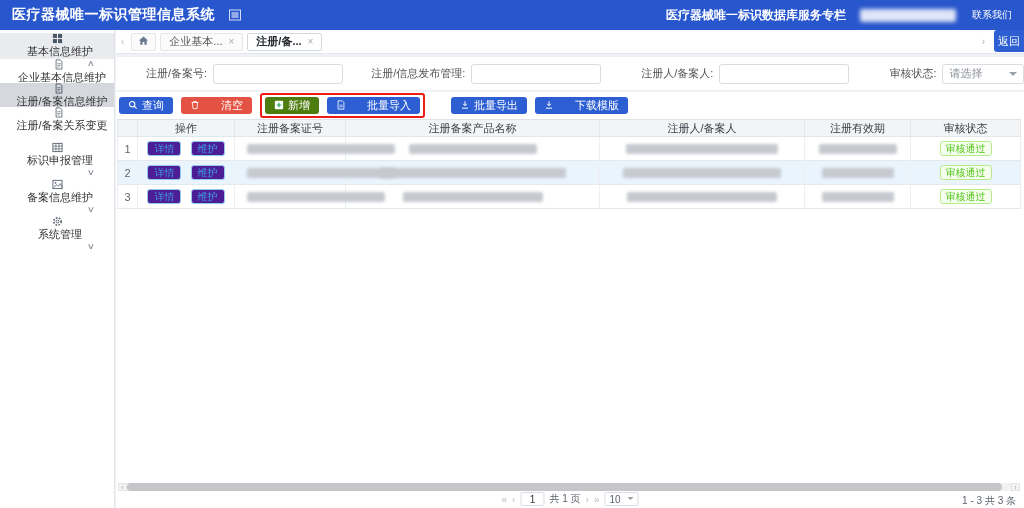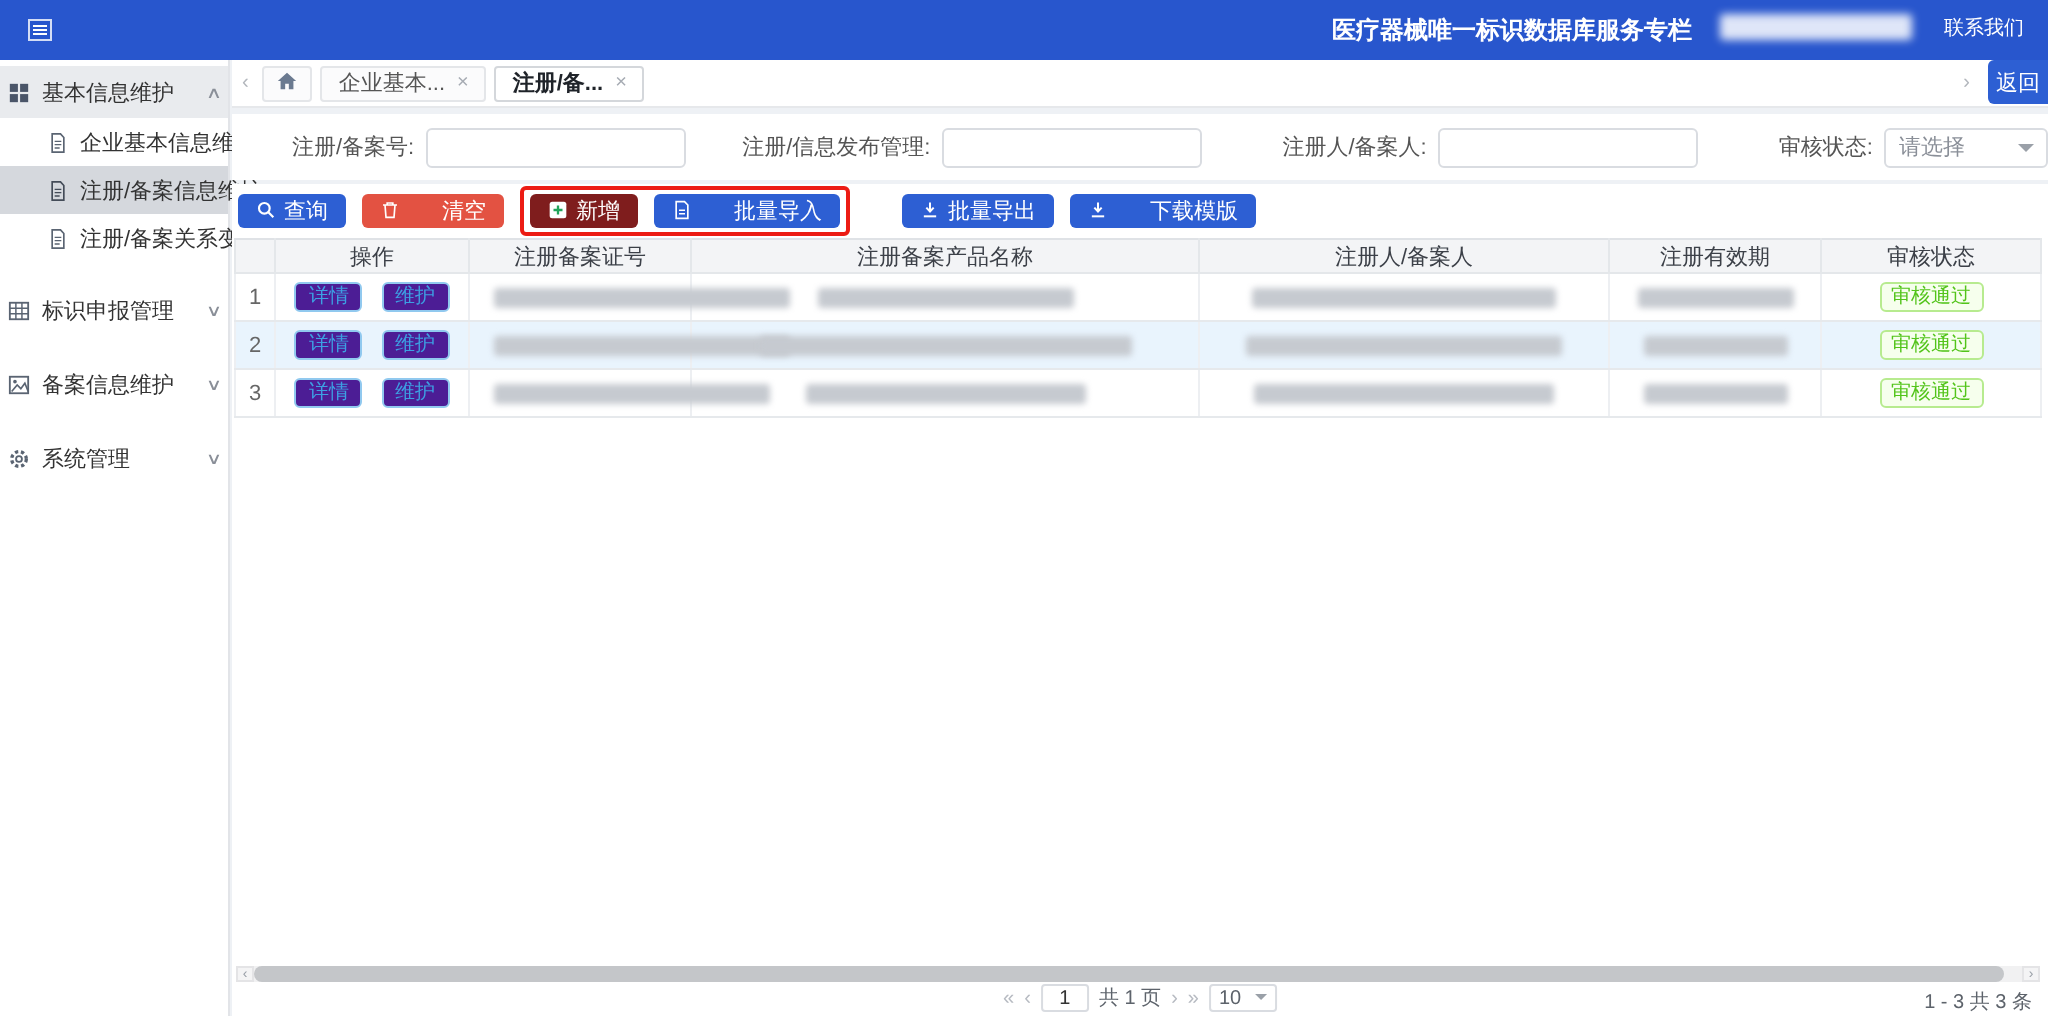--- a/index.html
+++ b/index.html
@@ -5,30 +5,30 @@
   html,body{margin:0;padding:0;background:#fff;}
   *{box-sizing:border-box;}
   .app{position:relative;width:1024px;height:508px;overflow:hidden;
        font-family:"Liberation Sans","DejaVu Sans",sans-serif;background:#eef1f5;}
 
   
   .top-header{position:absolute;left:0;top:0;width:1024px;height:30px;background:#2856cd;
               display:flex;align-items:center;color:#fff;}
   .app-title{font-size:14px;font-weight:bold;margin-left:12px;letter-spacing:.5px;}
   .collapse-ic{margin-left:14px;display:flex;align-items:center;cursor:pointer;}
-  .hdr-right{margin-left:auto;display:flex;align-items:flex-start;}
+  .hdr-right{margin-left:auto;display:flex;align-items:center;}
   .portal-title{font-size:12px;font-weight:bold;margin-right:14px;}
   .hdr-redact{width:96px;height:13px;background:rgba(255,255,255,.85);border-radius:2px;
               filter:blur(2px);margin-right:16px;}
   .contact{font-size:10px;margin-right:12px;cursor:pointer;}
 
   
   .sidebar{position:absolute;left:0;top:30px;width:115px;height:478px;background:#fff;
            border-right:1px solid #e2e4e8;padding-top:3px;font-size:11px;color:#333;}
-  .side-group,.side-item{display:flex;align-items:center;height:26px;padding:0 4px;cursor:pointer;}
+  .side-group,.side-item{display:flex;align-items:center;height:26px;padding:0 20px;cursor:pointer;flex-direction:column;}
   .side-item{height:24px;padding-left:24px;}
   .side-group.open{background:#e9ebee;}
   .side-item.selected{background:#d5d8dd;}
   .side-group .lbl,.side-item .lbl{margin-left:6px;white-space:nowrap;}
   .chev{margin-left:auto;color:#8a8f98;font-size:8px;transform:scaleX(1.4);}
   .side-group.collapsed{margin-top:11px;}
   .sicon{display:flex;align-items:center;flex:none;}
 
   
   .content{position:absolute;left:116px;top:30px;width:908px;height:478px;}
@@ -60,21 +60,21 @@
             margin-left:6px;display:flex;align-items:center;padding:0 6px;color:#8a8f98;cursor:pointer;}
   .f-select .caret{margin-left:auto;width:0;height:0;border:4px solid transparent;border-top-color:#9aa0a8;
                    transform:translateY(2px);}
   .ml30{margin-left:30px;} .ml28{margin-left:28px;} .ml40{margin-left:40px;}
 
   
   .main-panel{position:absolute;left:0;top:62px;width:908px;height:416px;background:#fff;}
   .btn-row{display:flex;align-items:center;height:24px;padding-left:3px;margin-top:1px;}
   .btn{display:flex;align-items:center;gap:4px;height:17px;padding:0 9px;border-radius:3px;border:none;
        color:#fff;font-size:11px;font-family:inherit;cursor:pointer;white-space:nowrap;}
-  .btn.blue{background:#2d5fd3;} .btn.red{background:#e35242;} .btn.green{background:#7f1d1d;justify-content:flex-end;}
+  .btn.blue{background:#2d5fd3;} .btn.red{background:#e35242;} .btn.green{background:#4d7c0f;justify-content:flex-end;}
   .btn+.btn{margin-left:8px;gap:21px;}
   .annotation-box{display:flex;align-items:center;gap:8px;border:2px solid #ec1c14;border-radius:3px;
                   padding:2px 3px;margin-left:8px;margin-right:6px;}
   .annotation-box .btn+.btn{margin-left:0;}
   .btn.export{margin-left:20px;}
 
   
   table.grid{border-collapse:collapse;table-layout:fixed;width:903px;margin:2px 0 0 1px;font-size:11px;color:#444;}
   table.grid th{background:#f3f4f6;font-weight:normal;color:#3c4048;height:17px;
                 border:1px solid #e4e7ea;border-top:1px solid #dfe2e6;padding:0;}
@@ -108,20 +108,21 @@
   .pg-size .caret{margin-left:auto;width:0;height:0;border:3px solid transparent;border-top-color:#9aa0a8;
                   transform:translateY(1px);}
   .pg-range{position:absolute;right:8px;top:3px;color:#5d636b;}
 </style>
 </head>
 <body>
 
 <div class="app">
 
   <div class="top-header">
+    <div class="app-title">医疗器械唯一标识管理信息系统</div>
     <div class="collapse-ic">
       <svg width="12" height="12" viewBox="0 0 12 12">
         <rect x="0.5" y="1" width="11" height="10" fill="none" stroke="#ffffff" stroke-opacity=".8"></rect>
         <path d="M2.5 4h7M2.5 6h7M2.5 8h7" stroke="#ffffff" stroke-width="1"></path>
       </svg>
     </div>
     <div class="hdr-right">
       <div class="portal-title">医疗器械唯一标识数据库服务专栏</div>
       <div class="hdr-redact"></div>
       <div class="contact">联系我们</div>

